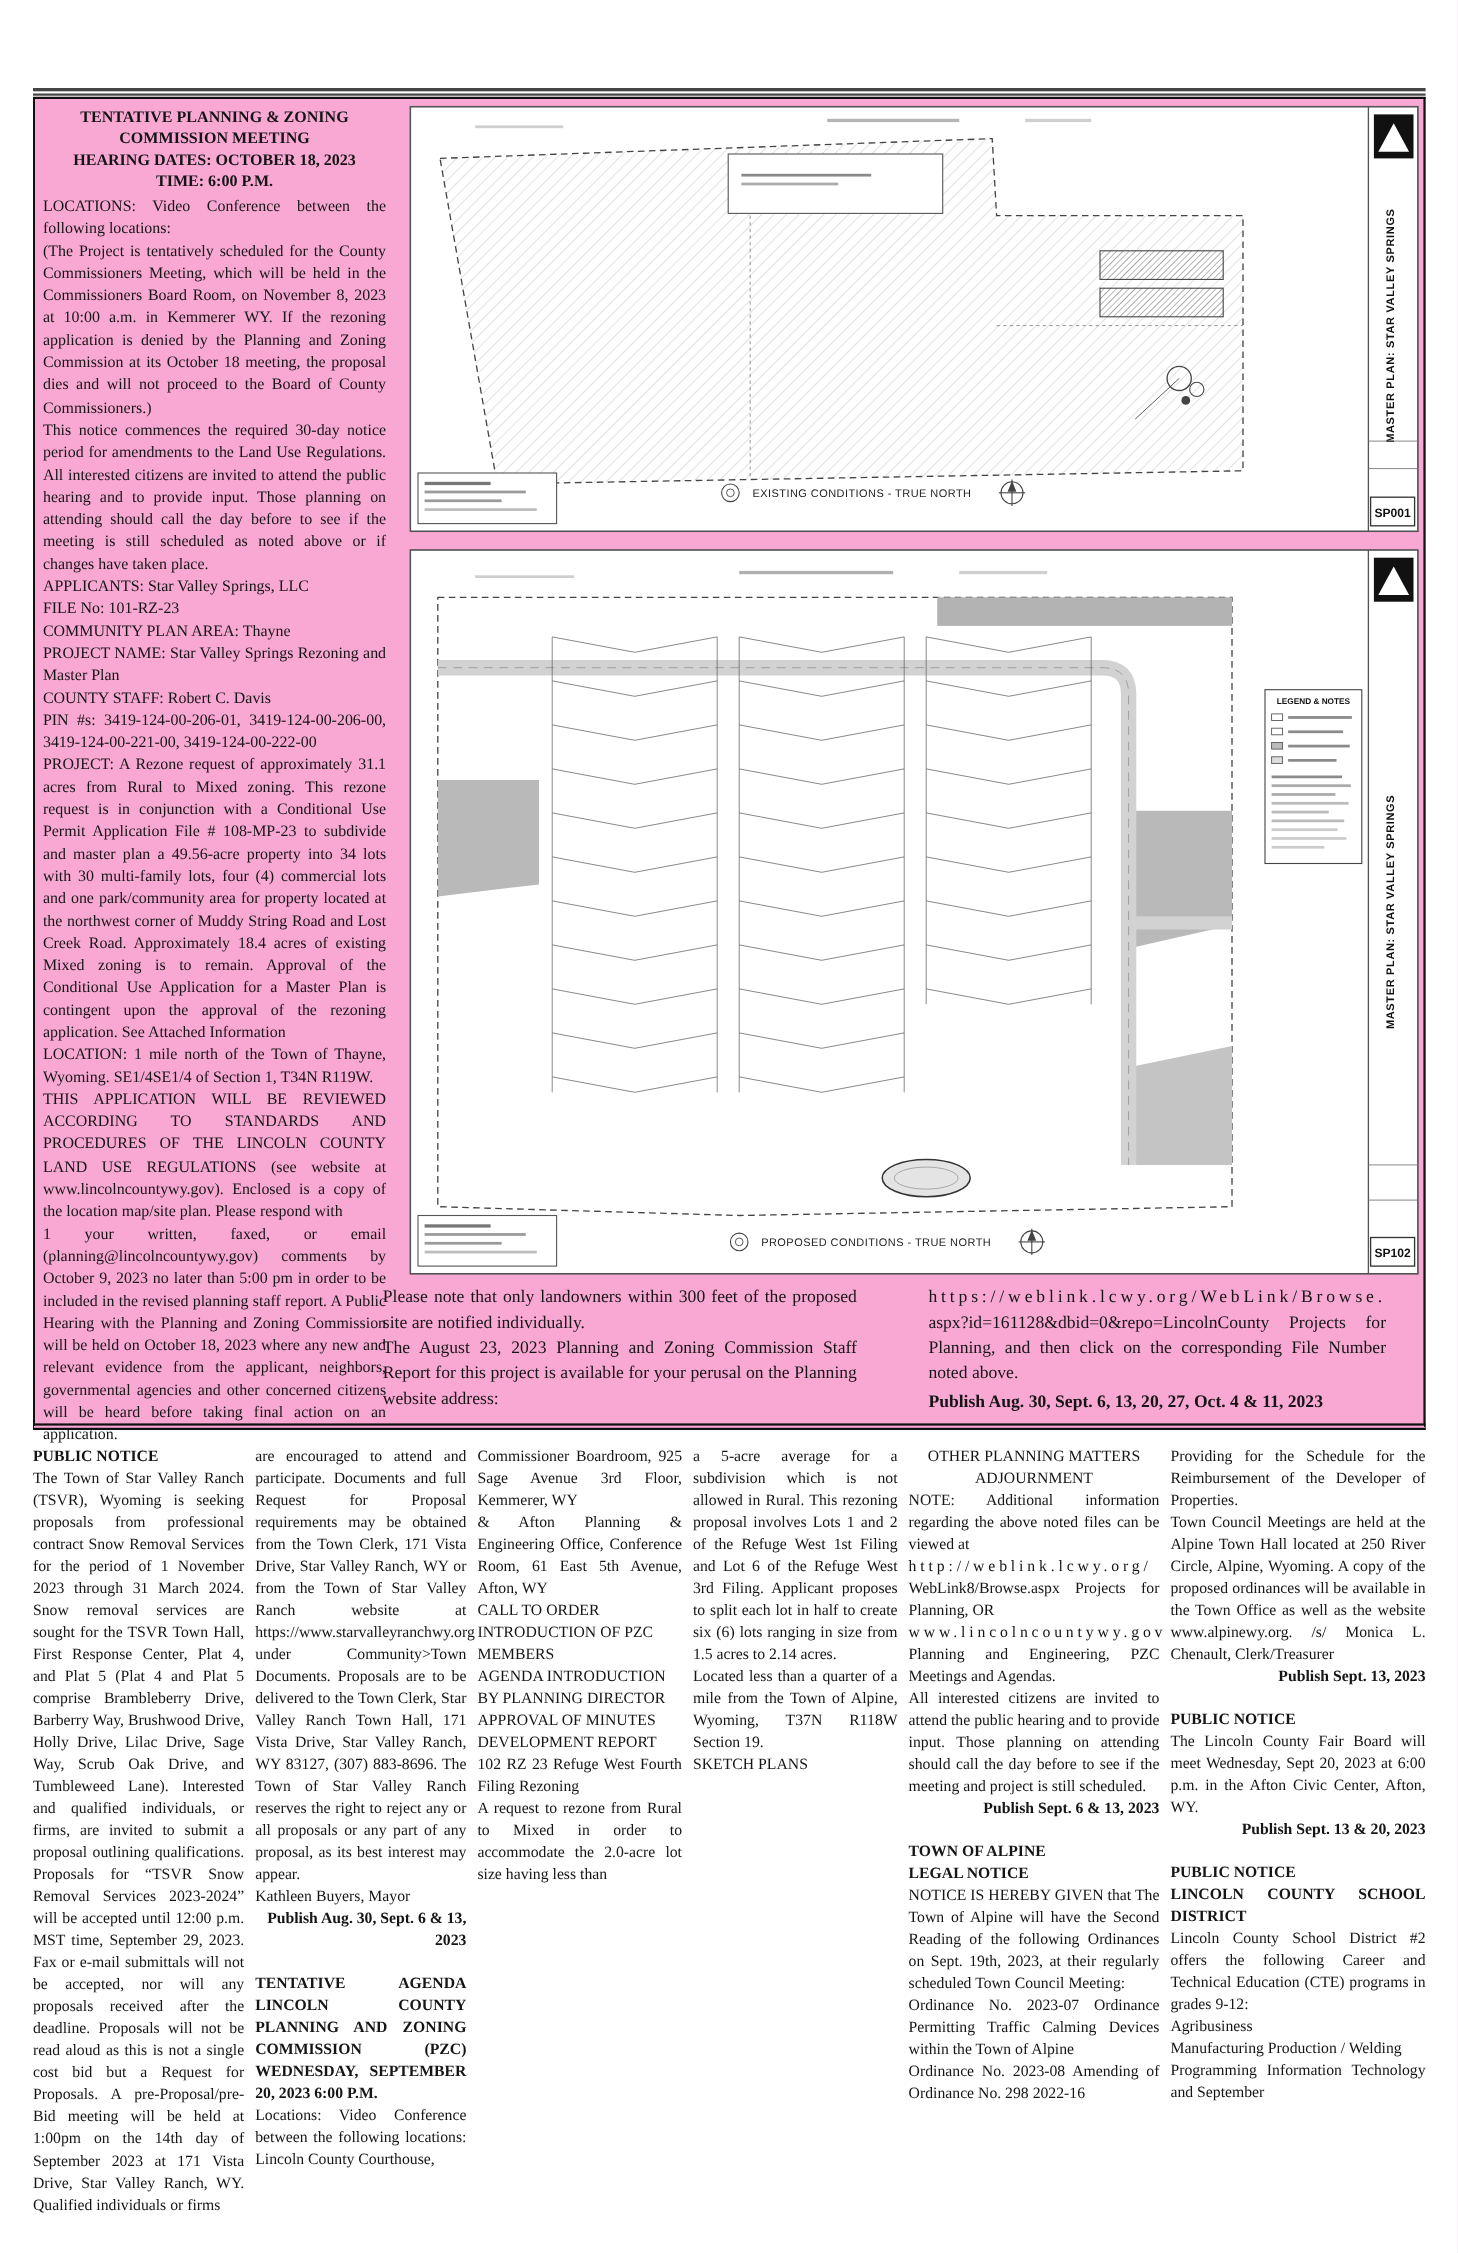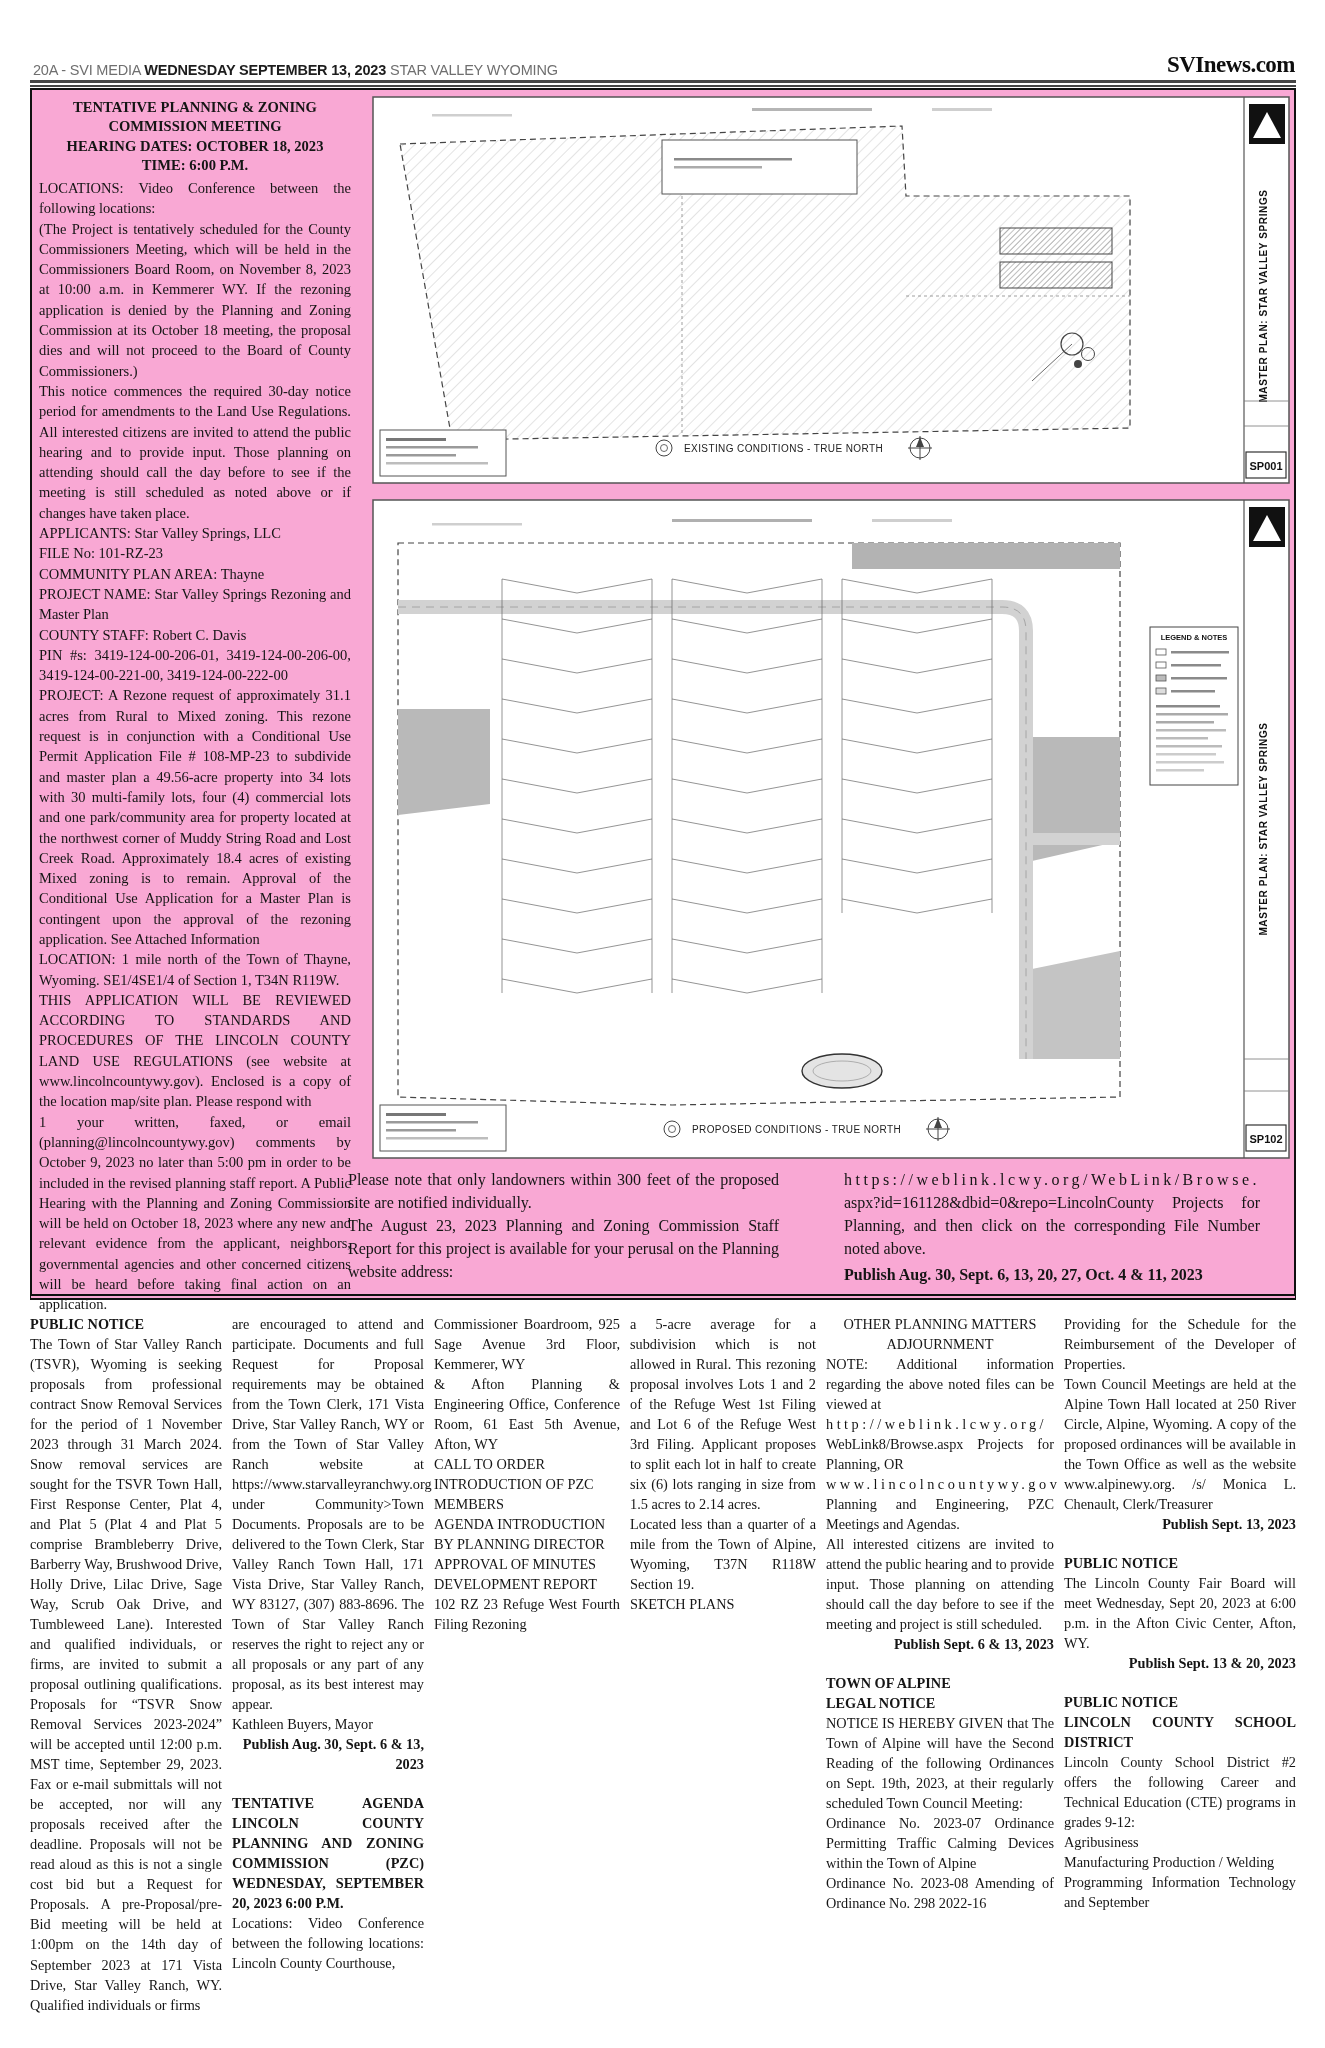--- a/index.html
+++ b/index.html
@@ -46,28 +46,20 @@
   .mt { margin-top:19px !important; }
   .pub { font-weight:bold; text-align:right !important; font-size:14.3px; line-height:1.35; }
   .sig { text-align:left !important; }
   .ctr { text-align:center !important; }
 </style>
 </head>
 <body>
 
 <div class="page">
 
-  <header class="masthead">
-    <div class="masthead-left">
-      <span>20A - SVI MEDIA</span>
-      <span class="mh-bold">WEDNESDAY SEPTEMBER 13, 2023</span>
-      <span>STAR VALLEY WYOMING</span>
-    </div>
-    <div class="masthead-site">SVInews.com</div>
-  </header>
   <div class="masthead-rule"></div>
 
   <section class="main-box">
 
     <div class="notice-left">
       <div class="notice-title">
         <div>TENTATIVE PLANNING &amp; ZONING COMMISSION MEETING</div>
         <div>HEARING DATES: OCTOBER 18, 2023</div>
         <div>TIME: 6:00 P.M.</div>
       </div>
@@ -304,20 +296,21 @@
 
     <div class="lcol" style="width:186px">
       <p>Commissioner Boardroom, 925 Sage Avenue 3rd Floor, Kemmerer, WY</p>
       <p>&amp; Afton Planning &amp; Engineering Office, Conference Room, 61 East 5th Avenue, Afton, WY</p>
       <p class="caps">CALL TO ORDER</p>
       <p class="caps">INTRODUCTION OF PZC MEMBERS</p>
       <p class="caps">AGENDA INTRODUCTION BY PLANNING DIRECTOR</p>
       <p class="caps">APPROVAL OF MINUTES</p>
       <p class="caps">DEVELOPMENT REPORT</p>
       <p>102 RZ 23 Refuge West Fourth Filing Rezoning</p>
+      <p>A request to rezone from Rural to Mixed in order to accommodate the 2.0-acre lot size having less than</p>
     </div>
 
     <div class="lcol" style="width:186px">
       <p>a 5-acre average for a subdivision which is not allowed in Rural. This rezoning proposal involves Lots 1 and 2 of the Refuge West 1st Filing and Lot 6 of the Refuge West 3rd Filing. Applicant proposes to split each lot in half to create six (6) lots ranging in size from 1.5 acres to 2.14 acres.</p>
       <p>Located less than a quarter of a mile from the Town of Alpine, Wyoming, T37N R118W Section 19.</p>
       <p class="caps">SKETCH PLANS</p>
     </div>
 
     <div class="lcol" style="width:228px">
       <p class="ctr">OTHER PLANNING MATTERS</p>

